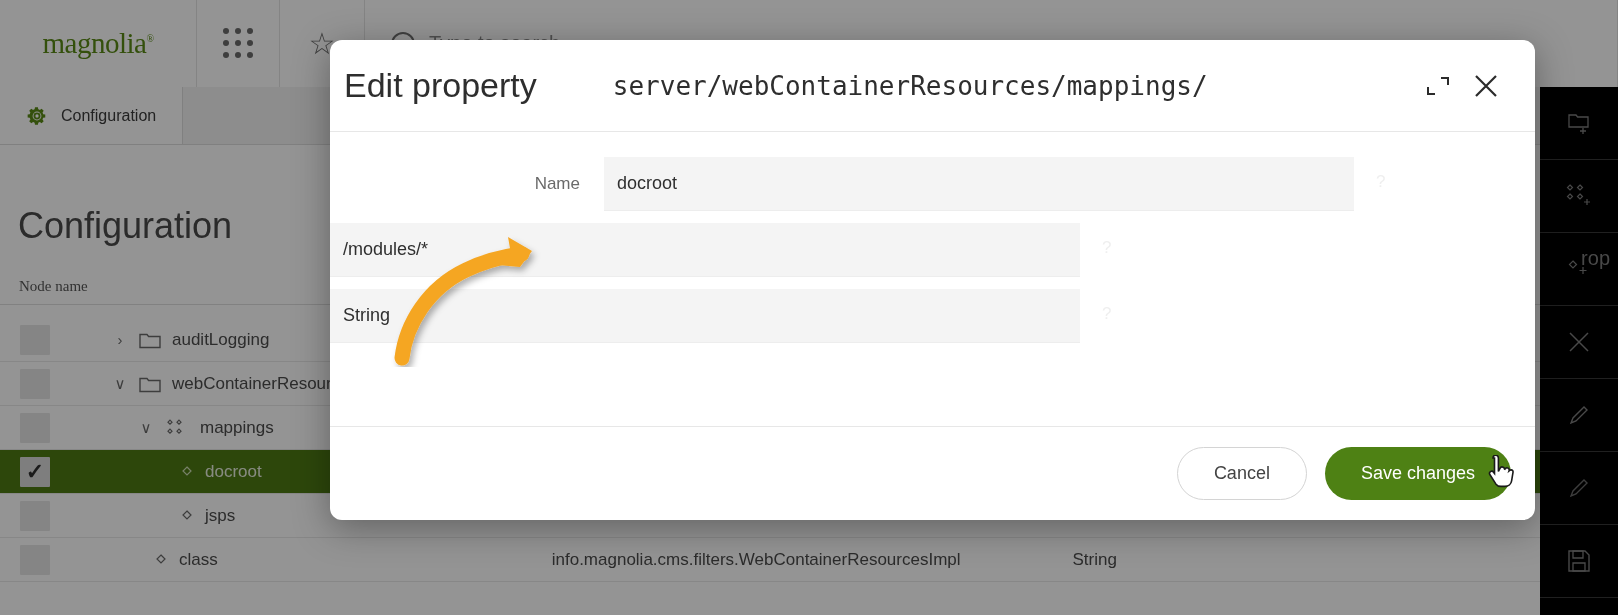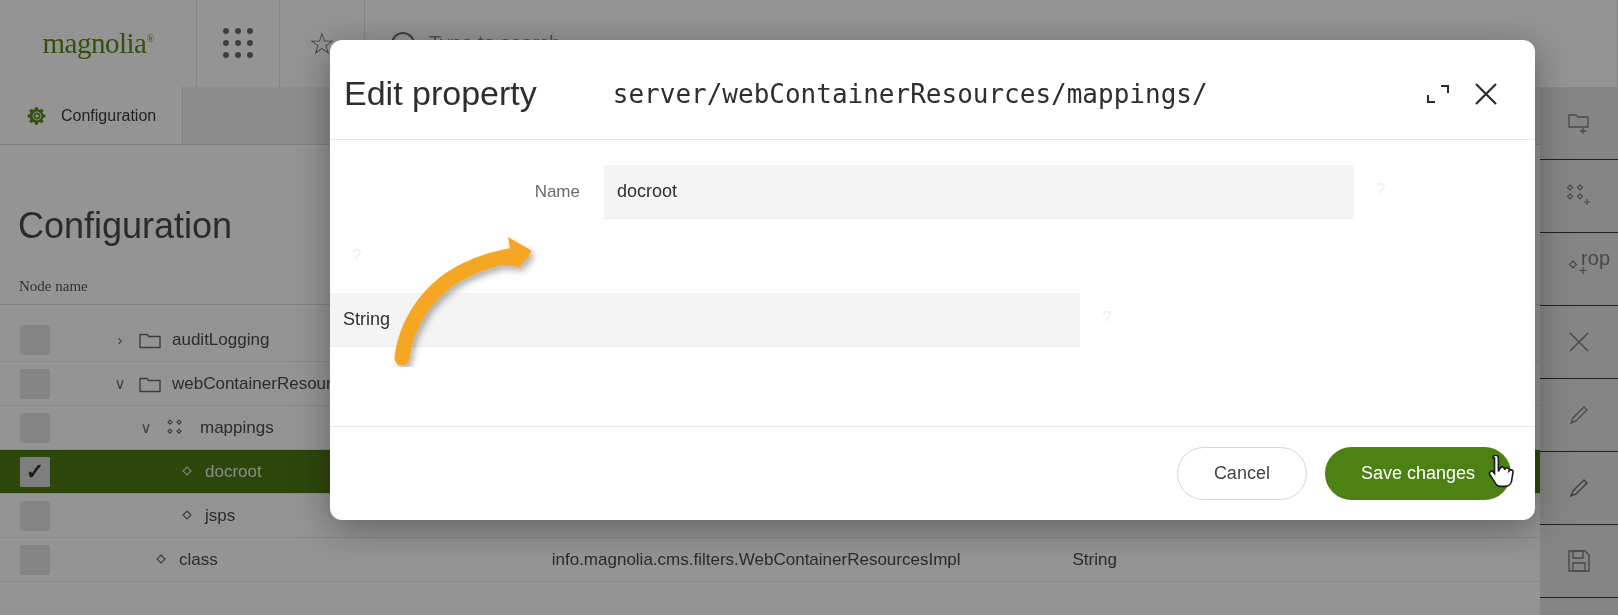--- a/index.html
+++ b/index.html
@@ -174,21 +174,21 @@
     display: inline-block; text-align: center;
   }
   .folder-icon svg, .node-icon svg, .prop-icon svg { display:block; }
 
   
   .action-bar {
     position: absolute;
     right: 0; top: 87px;
     width: 78px;
     height: 528px;
-    background: #e5e5e5;
+    background: #000000;
     margin-left: 23px;
   }
   .action-bar .act {
     height: 72px;
     display: flex; align-items: center; justify-content: center;
     border-bottom: 1px solid #383838;
     color: #8a8a8a;
   }
   .action-bar .act svg { display: block; }
   .action-label-rot {
@@ -218,21 +218,20 @@
     display: flex;
     flex-direction: column;
   }
   .modal-header {
     height: 91px;
     flex: 0 0 auto;
     display: flex;
     align-items: center;
     border-bottom: 1px solid #e7e7e7;
     padding: 0 28px 0 14px;
-    margin-top: 8px;
   }
   .modal-title {
     font-size: 34px;
     color: #2e2e2e;
     font-weight: 300;
     padding-left: 0;
     white-space: nowrap;
   }
   .modal-path {
     font-family: "DejaVu Sans Mono", monospace;
@@ -554,20 +553,21 @@
 
     <div class="modal-body">
 
       <div class="field-row">
         <div class="field-label">Name</div>
         <input class="field-input" readonly="" value="docroot" style="">
         <div class="field-help">?</div>
       </div>
 
       <div class="field-row">
+        <input class="field-input" readonly="" value="/modules/*" style="">
         <div class="field-help">?</div>
       </div>
 
       <div class="field-row">
         <input class="field-input" readonly="" value="String" style="">
         <div class="field-help">?</div>
       </div>
 
     </div>
 

